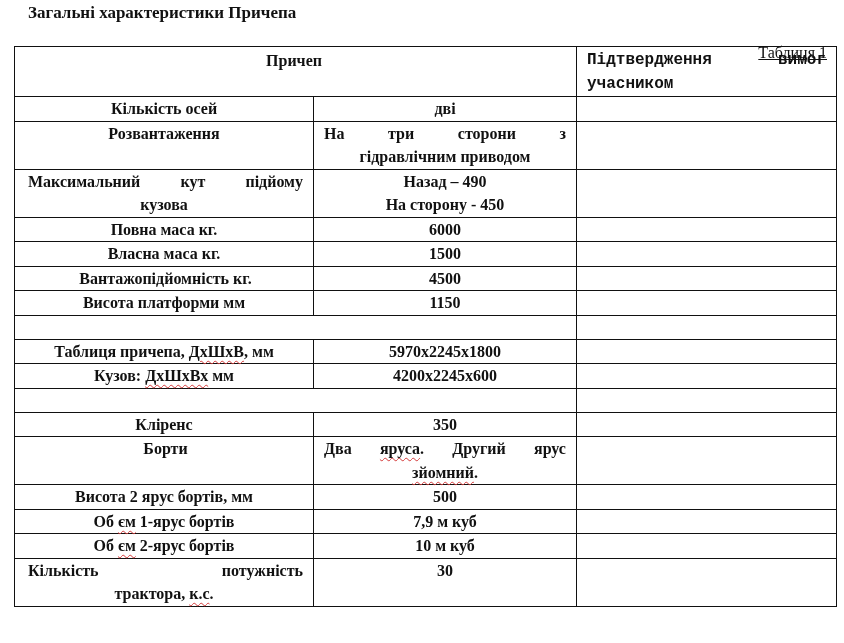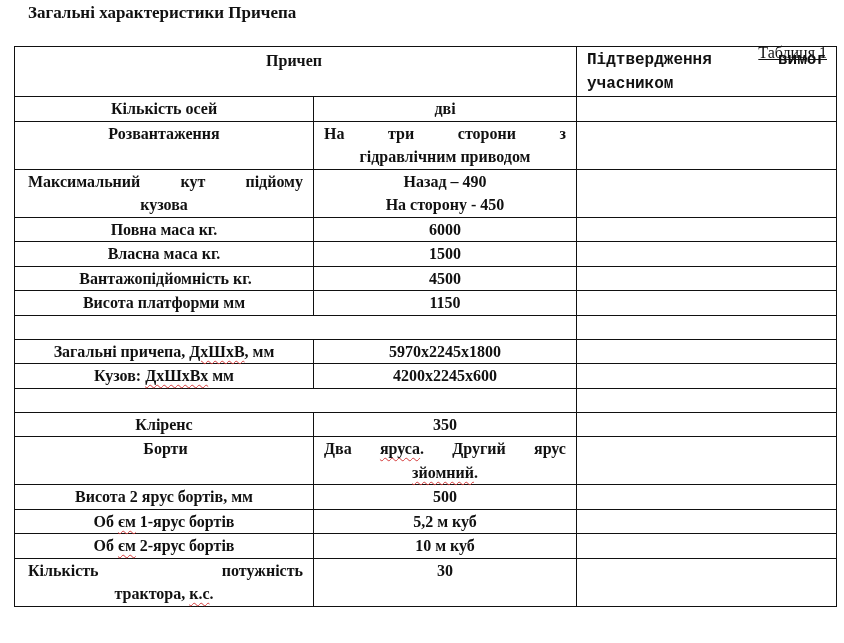--- a/index.html
+++ b/index.html
@@ -136,21 +136,21 @@
     <td class="bold">1150</td>
     <td></td>
   </tr>
 
   <tr class="blank">
     <td colspan="2"></td>
     <td></td>
   </tr>
 
   <tr class="r1">
-    <td><span>Загальні причепа, </span><span class="squig">ДхШхВ</span><span>, мм</span></td>
+    <td><span>Таблиця причепа, </span><span class="squig">ДхШхВ</span><span>, мм</span></td>
     <td class="bold">5970х2245х1800</td>
     <td></td>
   </tr>
 
   <tr class="r1">
     <td><span>Кузов: </span><span class="squig">ДхШхВх</span><span> мм</span></td>
     <td>4200х2245х600</td>
     <td></td>
   </tr>
 
@@ -180,21 +180,21 @@
   </tr>
 
   <tr class="r1">
     <td>Висота 2 ярус бортів, мм</td>
     <td>500</td>
     <td></td>
   </tr>
 
   <tr class="r1">
     <td><span>Об </span><span class="squig">єм</span><span> 1-ярус бортів</span></td>
-    <td>5,2 м куб</td>
+    <td>7,9 м куб</td>
     <td></td>
   </tr>
 
   <tr class="r1">
     <td><span>Об </span><span class="squig">єм</span><span> 2-ярус бортів</span></td>
     <td>10 м куб</td>
     <td></td>
   </tr>
 
   <tr class="r2">

